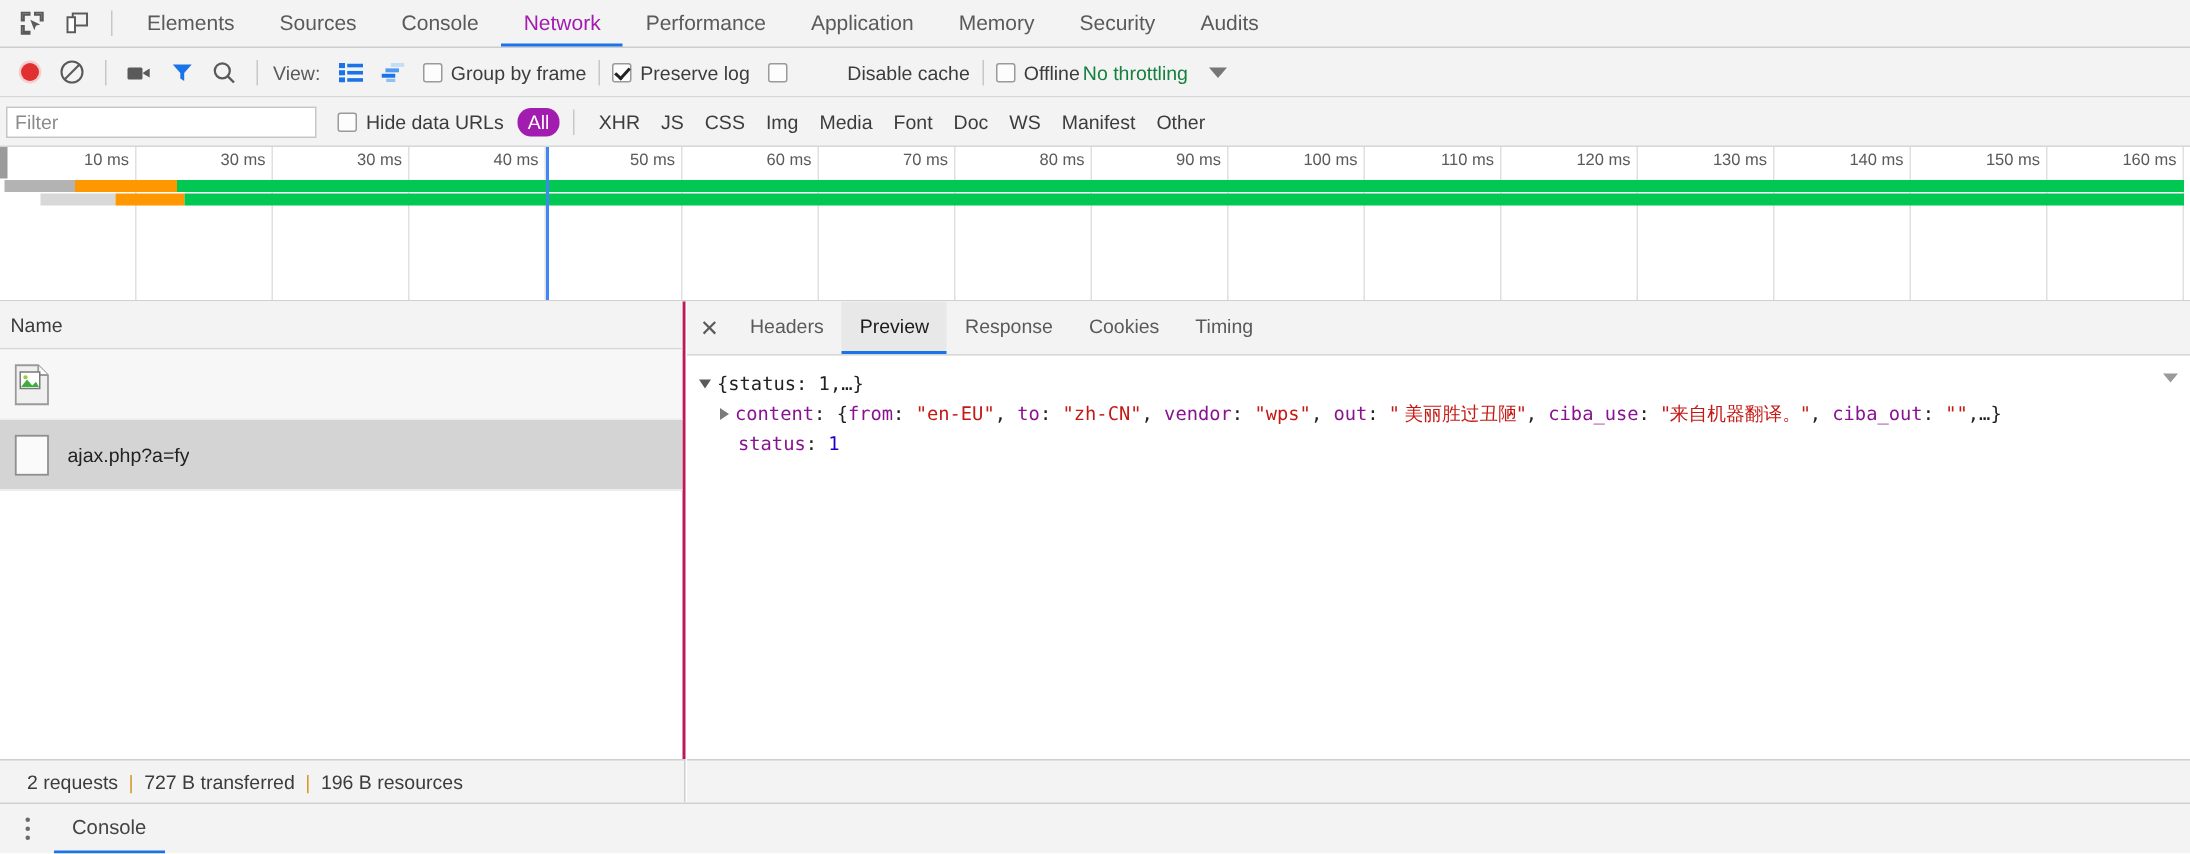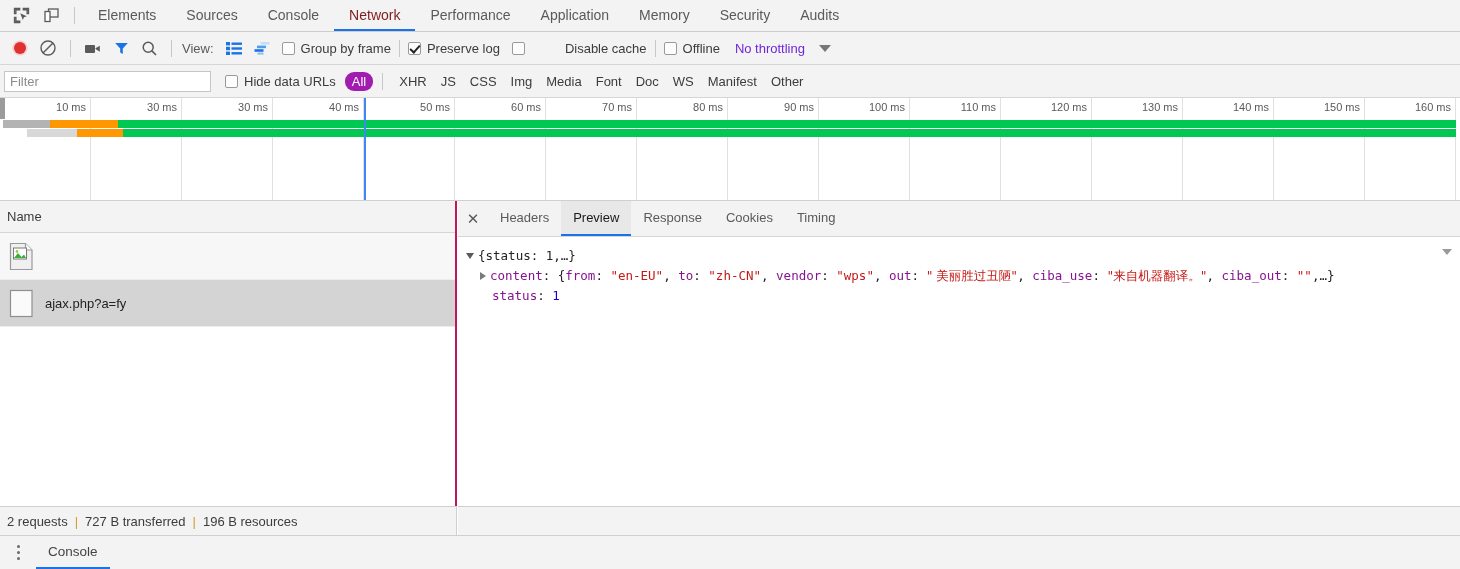--- a/index.html
+++ b/index.html
@@ -29,21 +29,21 @@
   .tb-icon:first-child { margin-left: 6px; }
   .tb-sep {
     width: 1px; background: #c7c7c7; margin: 7px 8px 7px 8px; flex: 0 0 1px;
   }
   .tab {
     padding: 0 15px; display: flex; align-items: center;
     font-size: 14px; color: #5a5a5a; cursor: pointer;
     border-bottom: 2px solid transparent;
     line-height: 1;
   }
-  .tab.active { color: #7f1d1d; border-bottom-color: #1a73e8; }
+  .tab.active { color: #a21caf; border-bottom-color: #1a73e8; }
 
   
   .controlbar {
     position: absolute; left: 0; top: 32px; width: 1460px; height: 33px;
     background: #f3f3f3;
     border-bottom: 1px solid #d6d6d6;
     display: flex; align-items: center;
   }
   .ctl-icon {
     width: 28px; height: 28px; display: flex; align-items: center; justify-content: center;
@@ -62,21 +62,21 @@
     content: ""; position: absolute; left: 3px; top: 0px;
     width: 4px; height: 8px; border: solid #222; border-width: 0 2px 2px 0;
     transform: rotate(42deg);
   }
   .ctl-check {
     display: flex; align-items: center; gap: 6px; cursor: pointer;
     font-size: 13px; color: #3c3c3c; white-space: nowrap;
   }
   .ctl-check + .ctl-check { margin-left: 12px; gap: 40px; }
   .throttle {
-    font-size: 13px; color: #6d28d9; margin-left: 15px; white-space: nowrap; cursor: pointer;
+    font-size: 13px; color: #15803d; margin-left: 2px; white-space: nowrap; cursor: pointer;
   }
   .caret-dn {
     margin-left: 14px; width: 0; height: 0;
     border-left: 6px solid transparent; border-right: 6px solid transparent;
     border-top: 7px solid #777; cursor: pointer;
   }
 
   
   .filterbar {
     position: absolute; left: 0; top: 65px; width: 1460px; height: 33px;
@@ -186,21 +186,21 @@
   .rp-caret {
     position: absolute; right: 8px; top: 48px; width: 0; height: 0;
     border-left: 5px solid transparent; border-right: 5px solid transparent;
     border-top: 6px solid #9a9a9a; cursor: pointer;
   }
 
   
   .statusbar {
     position: absolute; left: 0; top: 506px; width: 457px; height: 29px;
     background: #f3f3f3; border-top: 1px solid #cfcfcf; border-right: 1px solid #cfcfcf;
-    display: flex; align-items: center; padding-left: 7px;
+    display: flex; align-items: center; padding-left: 18px;
     font-size: 13px; color: #3c3c3c; white-space: nowrap;
   }
   .statusbar-fill {
     position: absolute; left: 458px; top: 506px; width: 1002px; height: 29px;
     background: #f3f3f3; border-top: 1px solid #cfcfcf;
   }
   .sb-sep { color: #d59b2a; margin: 0 7px; }
 
   
   .drawer {

